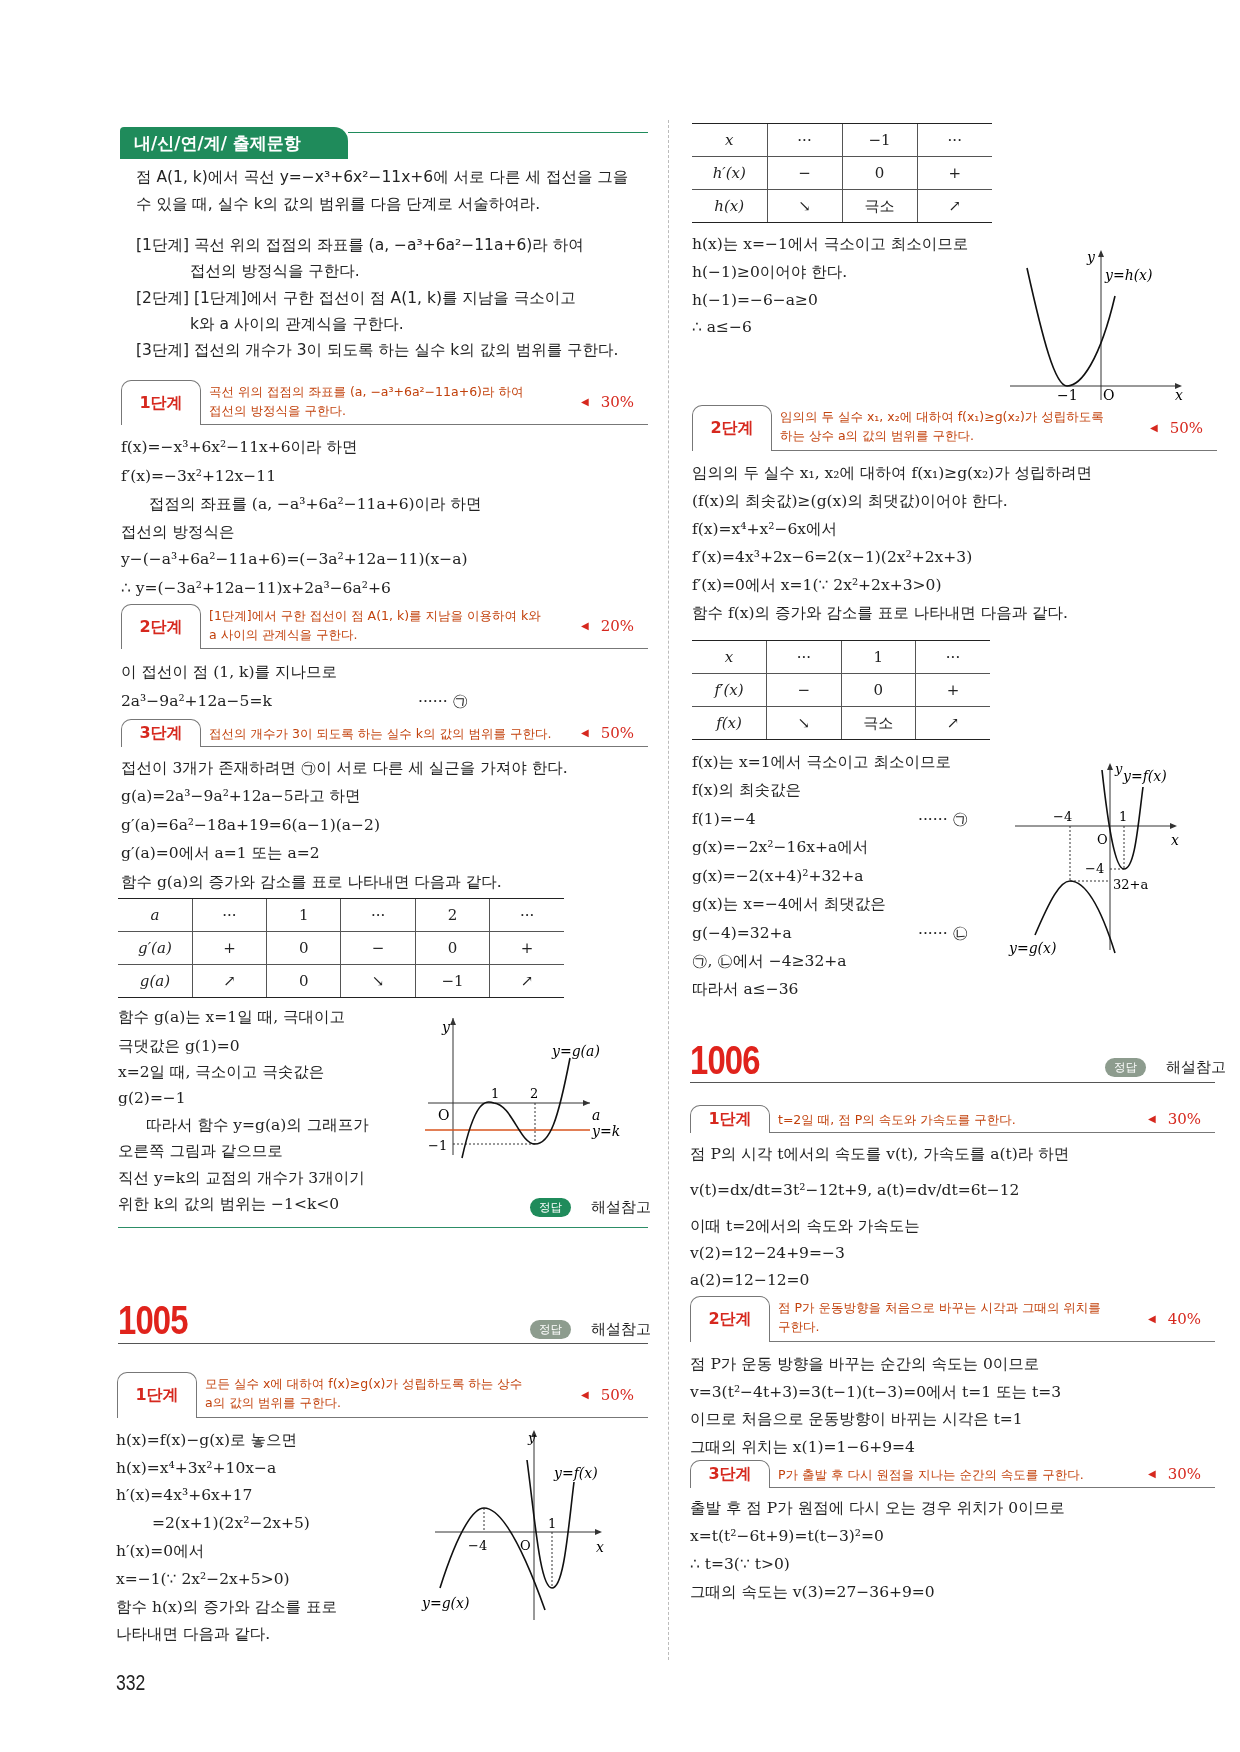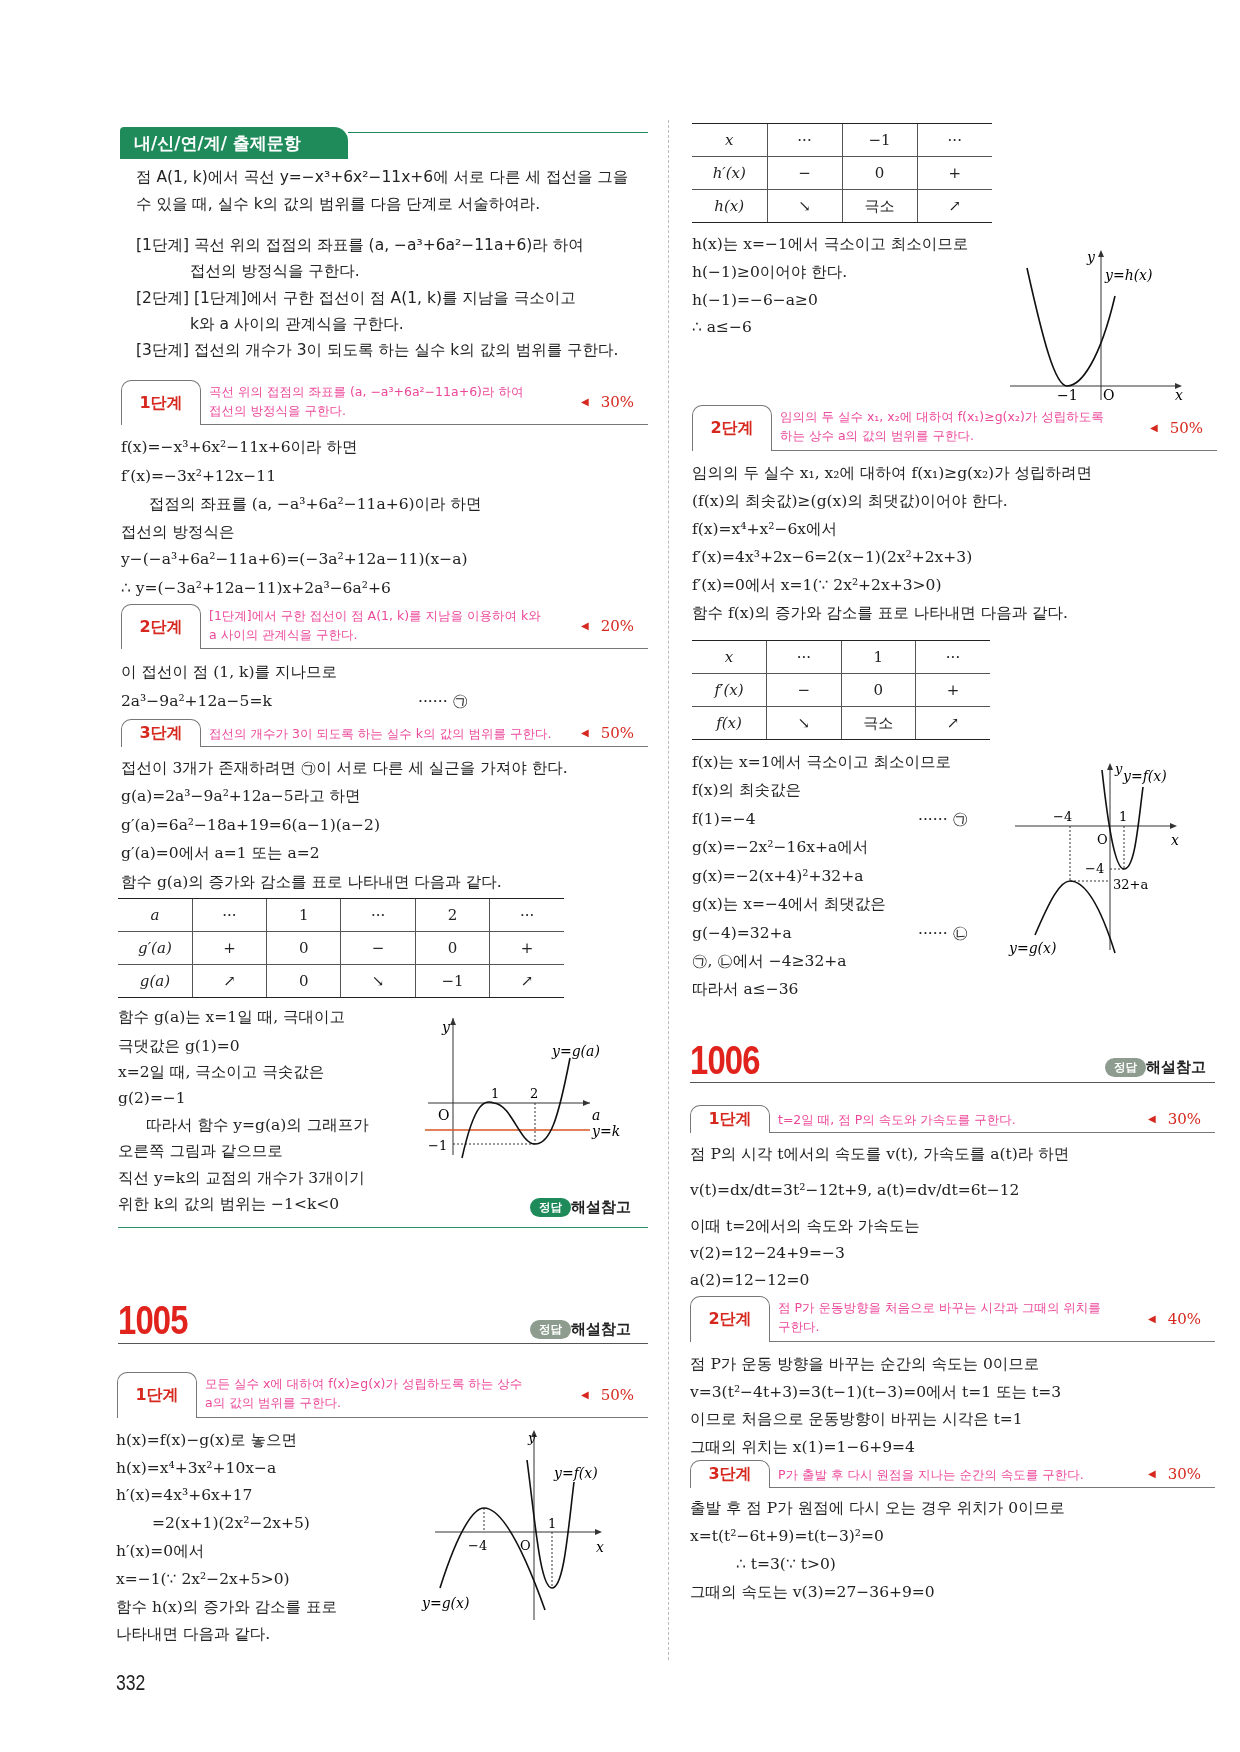--- a/index.html
+++ b/index.html
@@ -11,34 +11,34 @@
   .kr { font-family: "DejaVu Sans", sans-serif; }
 
   
   .banner { position: absolute; left: 120px; top: 127px; height: 32px; width: 228px; background: #1f8b5b; border-radius: 4px 14px 0 0; color: #fff; font-weight: bold; font-size: 17px; line-height: 32px; padding-left: 14px; }
   .banner .num { font-size: 21px; margin-left: 6px; }
   .banner-rule { position: absolute; left: 348px; top: 132px; width: 300px; border-top: 1.5px solid #1f8b5b; }
 
   
   .step { position: absolute; height: 44px; border-bottom: 1.5px solid #777; }
   .step .tag { position: absolute; left: 0; top: 0; bottom: -1px; width: 80px; border: 1.2px solid #777; border-bottom: none; border-radius: 10px 10px 0 0; color: #d6281e; font-weight: bold; font-size: 16px; display: flex; align-items: center; justify-content: center; background: #fff; }
-  .step .desc { position: absolute; left: 88px; top: 2px; font-size: 12.5px; line-height: 19px; color: #ec4899; }
+  .step .desc { position: absolute; left: 88px; top: 2px; font-size: 12.5px; line-height: 19px; color: #c2410c; }
   .step .pct { position: absolute; right: 14px; top: 50%; transform: translateY(-50%); color: #d6281e; font-family: "DejaVu Serif", serif; font-size: 15px; }
   .step .pct::before { content: "◀"; font-size: 10px; margin-right: 12px; vertical-align: 2px; }
   .step.short { height: 28px; }
 
   
   table.vt { position: absolute; border-collapse: collapse; font-family: "DejaVu Serif", serif; font-size: 15px; }
   table.vt td { border-left: 1px solid #555; border-bottom: 1px solid #555; text-align: center; height: 33px; }
   table.vt tr:first-child td { border-top: 1.5px solid #222; }
   table.vt tr:last-child td { border-bottom: 1.5px solid #222; }
   table.vt td:first-child { border-left: none; font-style: italic; }
 
   .problem-num { position: absolute; color: #e0231c; font-weight: bold; font-size: 40px; font-family: "Liberation Sans", sans-serif; letter-spacing: -1px; transform: scaleX(0.82); transform-origin: left; }
-  .answer { position: absolute; display: flex; align-items: flex-end; gap: 0; font-size: 15px; font-weight: bold; }
+  .answer { position: absolute; display: flex; align-items: flex-end; gap: 20px; font-size: 15px; }
   .answer .badge { background: #1f8b5b; color: #fff; font-size: 11.5px; padding: 2px 9px; border-radius: 10px; }
   .answer .badge.grey { background: #8d9c8e; }
   .rule { position: absolute; border-top: 1.5px solid #555; }
   .rule.green { border-color: #2c8d66; }
   .page-no { position: absolute; left: 116px; top: 1670px; font-size: 22px; font-family: "Liberation Sans", sans-serif; transform: scaleX(0.8); transform-origin: left; }
   svg text { font-family: "DejaVu Serif", serif; }
 </style>
 </head>
 <body>
 
@@ -347,14 +347,14 @@
 <div class="line" style="left:690px;top:1409px;">이므로 처음으로 운동방향이 바뀌는 시각은 t=1</div>
 <div class="line" style="left:690px;top:1437px;">그때의 위치는 x(1)=1−6+9=4</div>
 
 <div class="step short" style="left:690px;top:1460px;width:525px;">
   <div class="tag">3단계</div>
   <div class="desc" style="top:5px;">P가 출발 후 다시 원점을 지나는 순간의 속도를 구한다.</div>
   <div class="pct">30%</div>
 </div>
 <div class="line" style="left:690px;top:1498px;">출발 후 점 P가 원점에 다시 오는 경우 위치가 0이므로</div>
 <div class="line" style="left:690px;top:1526px;">x=t(t²−6t+9)=t(t−3)²=0</div>
-<div class="line" style="left:690px;top:1554px;margin-left:46px;">∴ t=3(∵ t&gt;0)</div>
+<div class="line" style="left:690px;top:1554px;">∴ t=3(∵ t&gt;0)</div>
 <div class="line" style="left:690px;top:1582px;">그때의 속도는 v(3)=27−36+9=0</div>
 
 </body></html>

